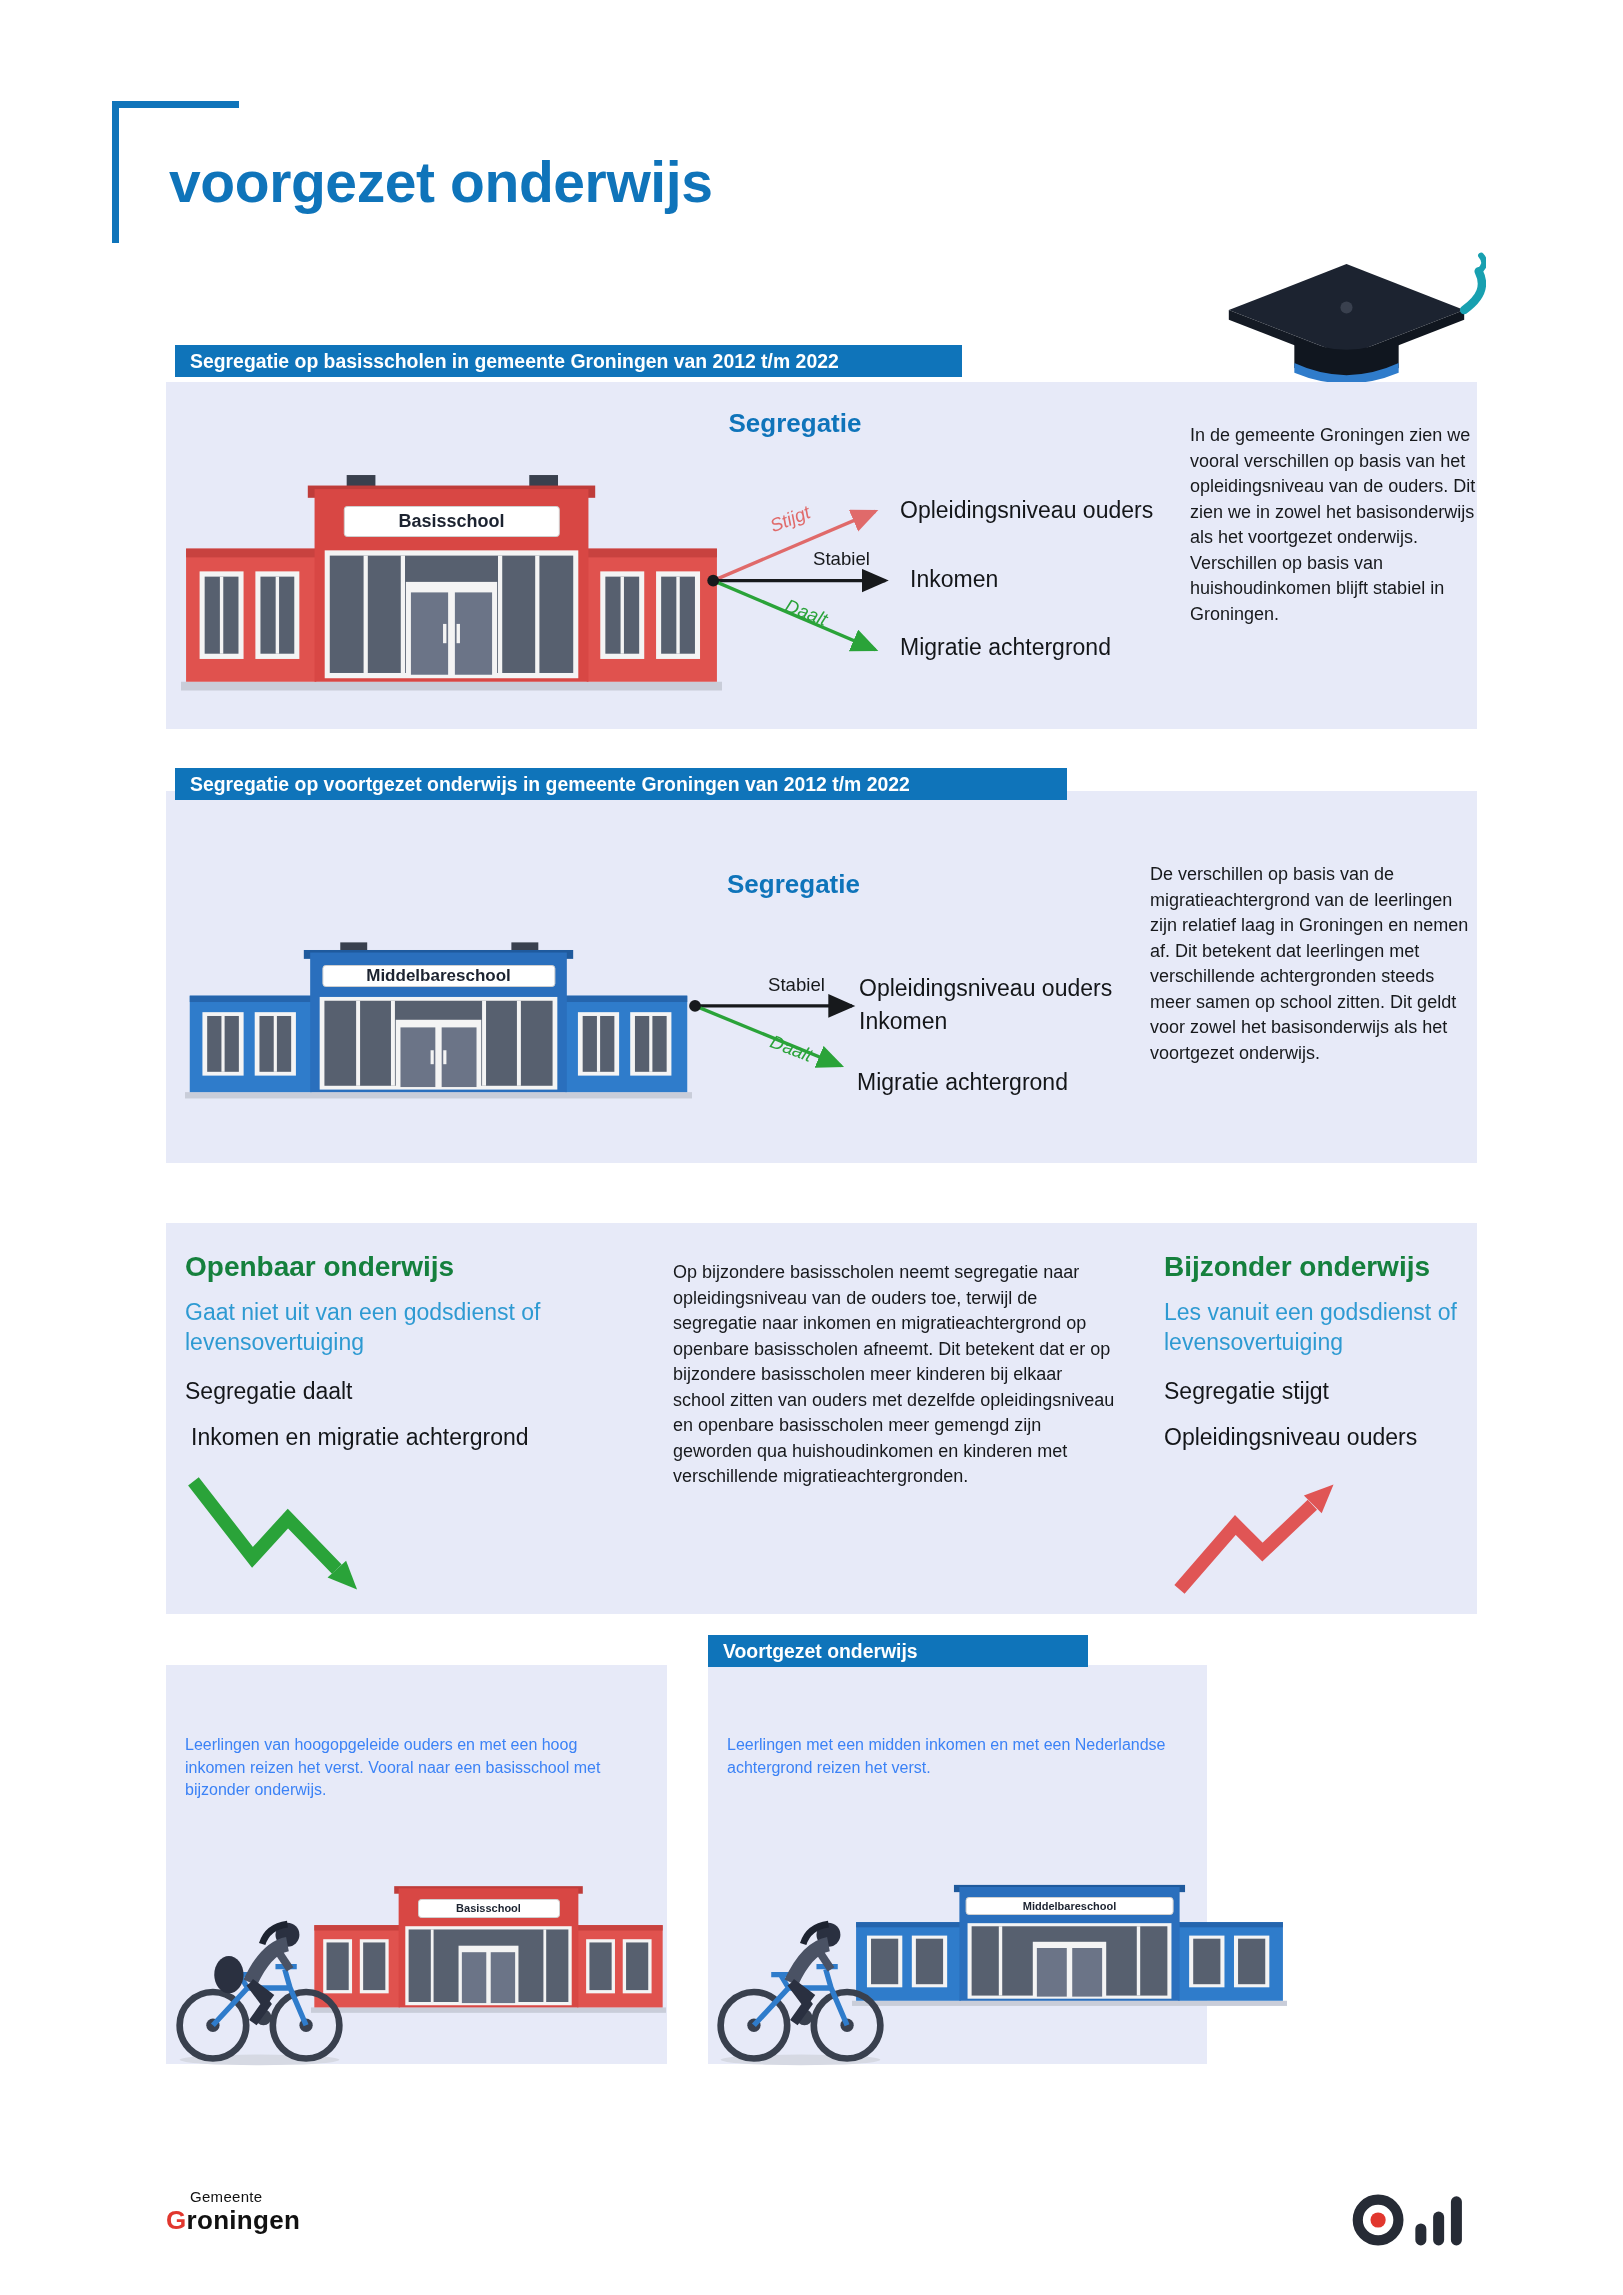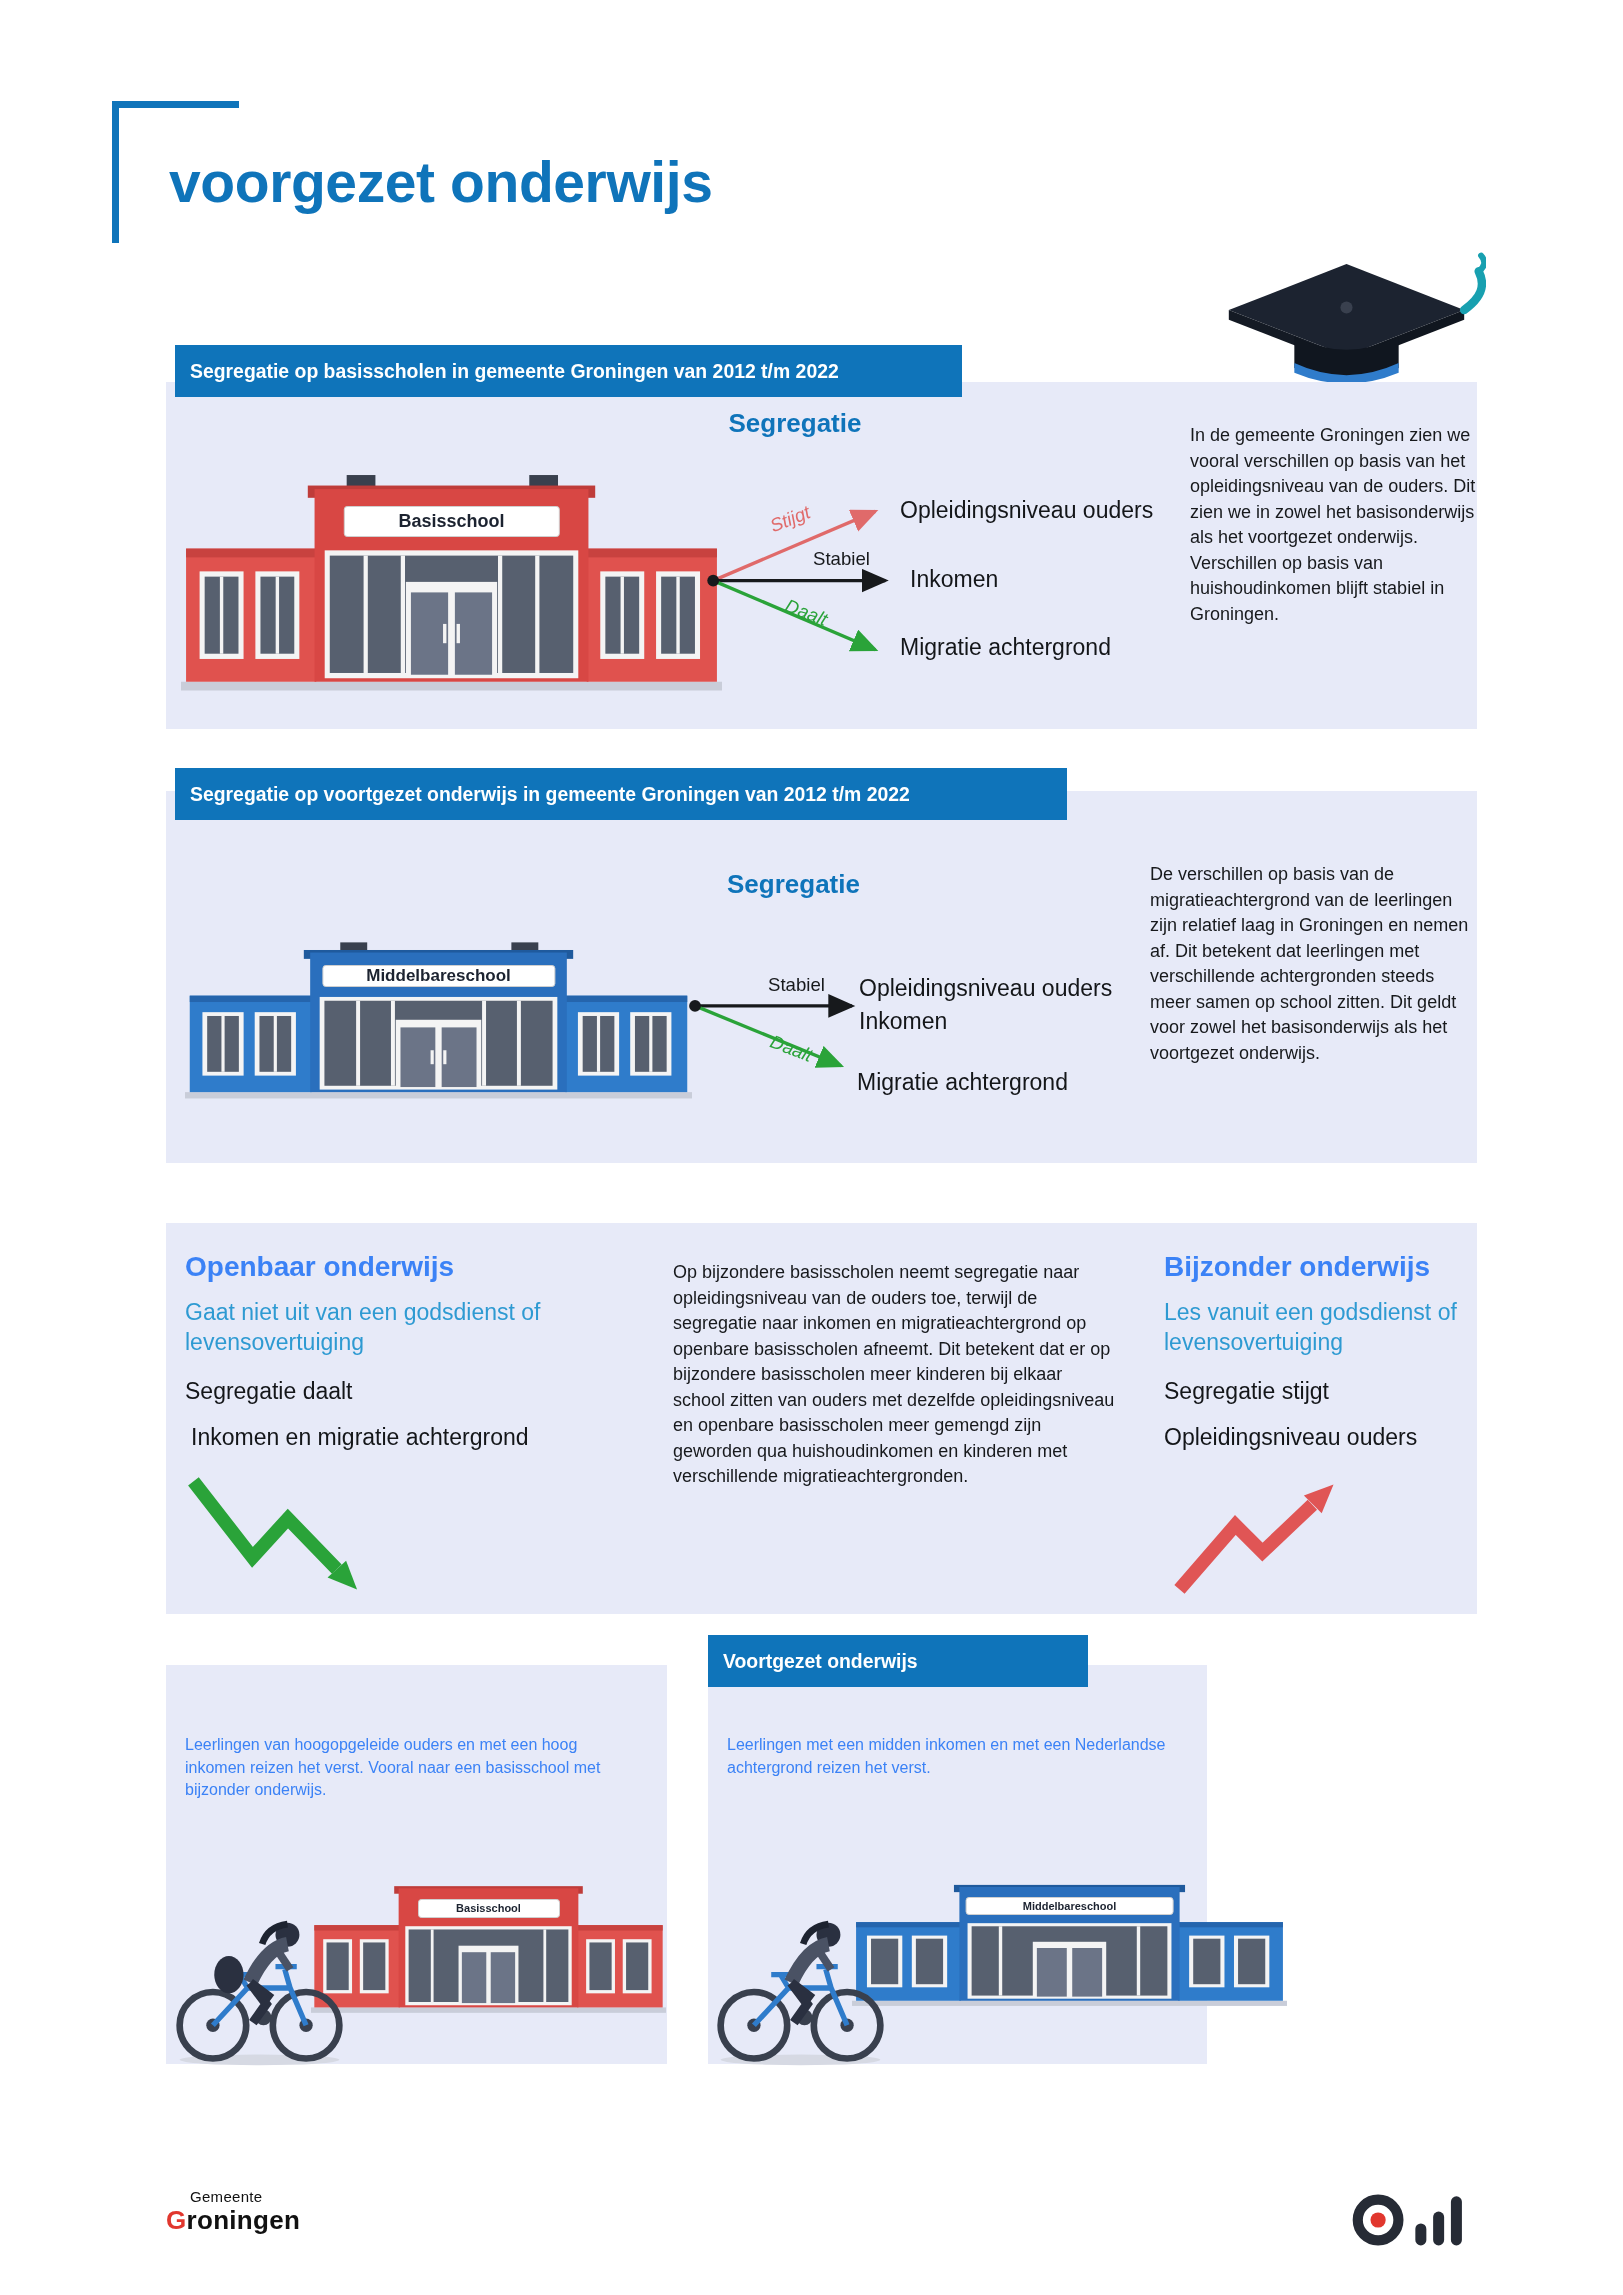--- a/index.html
+++ b/index.html
@@ -1,30 +1,30 @@
 <!DOCTYPE html>
 <html style="font-size:13.5px"><head>
 <meta charset="utf-8">
 <style>
   *{margin:0;padding:0;box-sizing:border-box;}
   body{background:#ffffff;font-family:"Liberation Sans",sans-serif;}
   .sheet{position:relative;width:1623px;height:2295px;background:#ffffff;overflow:hidden;}
   .corner{position:absolute;border-left:7.6px solid #0f74ba;border-top:7.6px solid #0f74ba;}
   .title{position:absolute;color:#0f74ba;font-weight:bold;font-size:57px;line-height:1.08;letter-spacing:-0.4px;}
   .panel{position:absolute;background:#e7eaf8;}
-  .hbar{position:absolute;background:#0f74ba;color:#ffffff;font-weight:bold;font-size:19.4px;display:flex;align-items:center;padding:4px 15px;height:52px;white-space:nowrap;}
+  .hbar{position:absolute;background:#0f74ba;color:#ffffff;font-weight:bold;font-size:19.4px;display:flex;align-items:center;padding:4px 15px;height:32px;white-space:nowrap;}
   .segtitle{position:absolute;color:#0f74ba;font-weight:bold;font-size:26px;text-align:center;}
   .bodytxt{position:absolute;font-size:18px;line-height:1.42;color:#17191c;}
   .tgt{position:absolute;font-size:23px;color:#141619;white-space:nowrap;}
   .tgt2{position:absolute;font-size:23px;color:#141619;line-height:1.45;white-space:nowrap;}
   .atag{position:absolute;font-size:18.6px;white-space:nowrap;}
   .atag.rot-red{color:#e06a6a;font-style:italic;transform:rotate(-22deg);transform-origin:left center;}
   .atag.rot-green{color:#2aa339;font-style:italic;transform:rotate(21deg);transform-origin:left center;}
   .atag.flat-black{color:#17191c;}
-  .coltitle{position:absolute;font-size:28px;font-weight:bold;color:#3b82f6;white-space:nowrap;}
+  .coltitle{position:absolute;font-size:28px;font-weight:bold;color:#15803d;white-space:nowrap;}
   .colsub{position:absolute;font-size:23px;color:#2e9ad2;line-height:1.32;}
   .colline{position:absolute;font-size:23px;color:#141619;white-space:nowrap;}
   .bbody{position:absolute;font-size:16px;line-height:1.42;color:#3b82f6;margin-top:31px;}
   .building{position:absolute;}
   .building svg{width:100%;height:100%;display:block;}
   .sign{position:absolute;left:50%;transform:translateX(-50%);top:26%;width:40%;height:12%;background:#ffffff;border:0.8px solid #cfcfcf;border-radius:3.4px;display:flex;align-items:center;justify-content:center;font-weight:bold;color:#1c2330;white-space:nowrap;}
   .sign-f21{font-size:18px;}
   .sign-f20{font-size:17px;}
   .sign-f13{font-size:11px;}
   .b-red .wing{fill:#e0524e}.b-red .wingshade{fill:#c8423f}.b-red .tower{fill:#d84744}.b-red .roof{fill:#bf3c3a}

